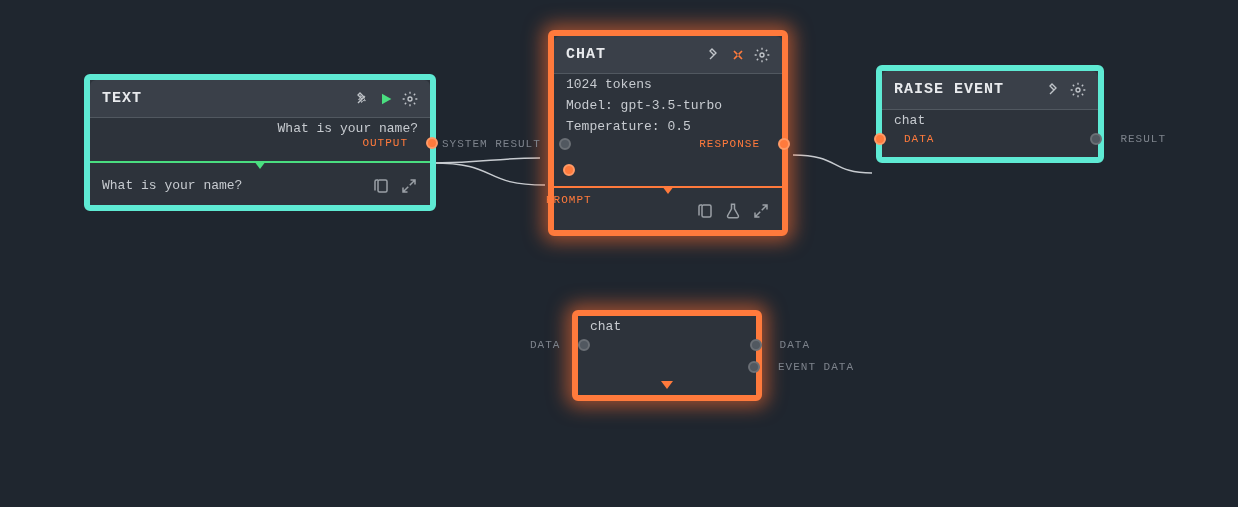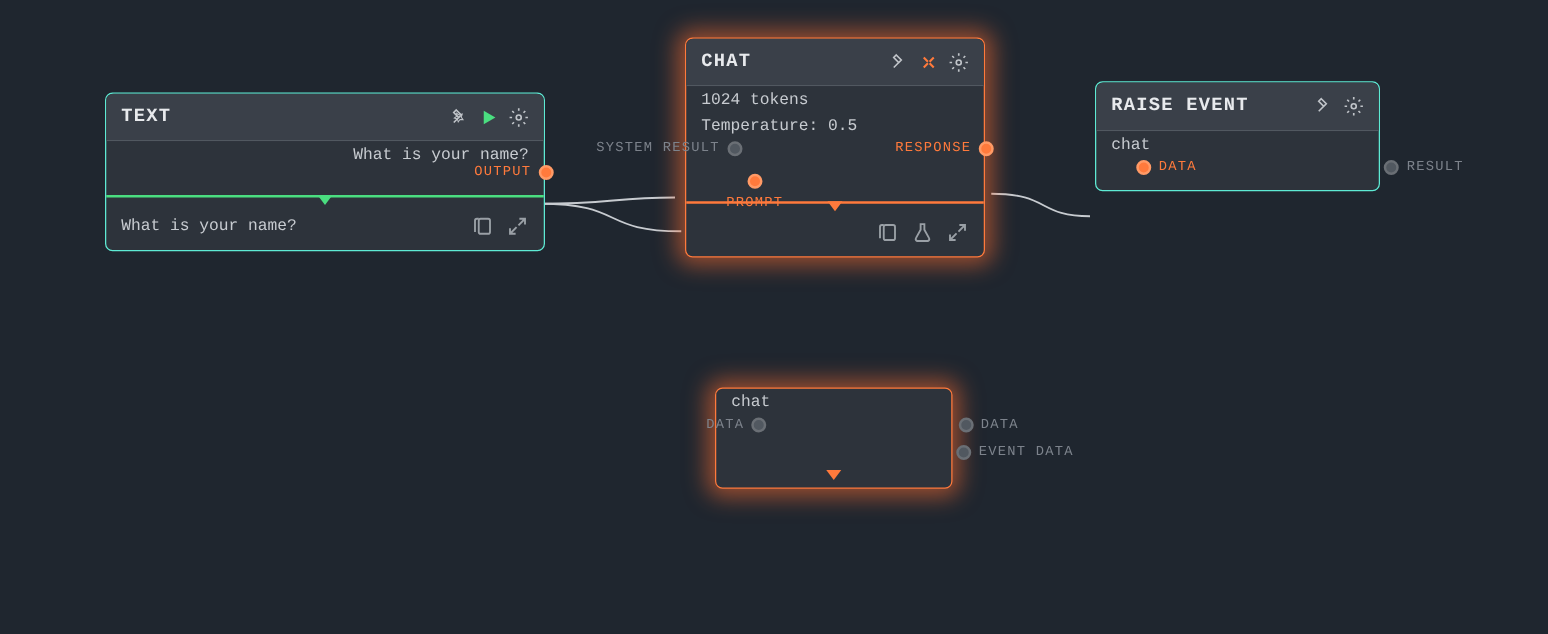--- a/index.html
+++ b/index.html
@@ -14,21 +14,21 @@
   svg.connections {
     position: absolute;
     top: 0; left: 0;
     width: 1238px;
     height: 507px;
     pointer-events: none;
     z-index: 1;
   }
   .node {
     position: absolute;
-    border: 1px solid #5eead4;
+    border: 6px solid #5eead4;
     border-radius: 6px;
     background: #2d333b;
     z-index: 2;
   }
   .node.glow {
     box-shadow: 0 0 18px 6px rgba(255,110,50,0.55);
     border-color: #ff7a3c;
   }
   .node-header {
     background: #3a4049;
@@ -67,26 +67,25 @@
     line-height: 1.6;
   }
   .node-ports {
     position: relative;
     min-height: 20px;
   }
   .port {
     position: absolute;
     display: flex;
     align-items: center;
-    gap: 6px;
+    gap: 18px;
     font-size: 11px;
     letter-spacing: 1px;
     color: #7d838c;
     z-index: 3;
-    margin-left: 40px;
   }
   .port.right { flex-direction: row; }
   .port.left { flex-direction: row; }
   .port-label.orange { color: #ff7a3c; }
   .port-dot {
     width: 12px; height: 12px;
     border-radius: 50%;
     background: #515860;
     border: 2px solid #6a6f75;
   }
@@ -218,20 +217,21 @@
       <span class="icon">
         <svg viewBox="0 0 24 24" fill="none" stroke="currentColor" stroke-width="2">
             <circle cx="12" cy="12" r="3"></circle>
             <path d="M12 1v3M12 20v3M4.2 4.2l2.1 2.1M17.7 17.7l2.1 2.1M1 12h3M20 12h3M4.2 19.8l2.1-2.1M17.7 6.3l2.1-2.1"></path>
           </svg>
       </span>
     </span>
   </div>
   <div class="node-body">
     <div>1024 tokens</div>
+    <div>Model: gpt-3.5-turbo</div>
     <div>Temperature: 0.5</div>
   </div>
   <div class="node-ports" style="height:48px;">
     <div class="port left" style="left:-112px; top:0;">
       <span class="port-label">SYSTEM RESULT</span>
       <span class="port-dot"></span>
     </div>
     <div class="port right" style="right:-8px; top:0;">
       <span class="port-label orange">RESPONSE</span>
       <span class="port-dot orange"></span>

